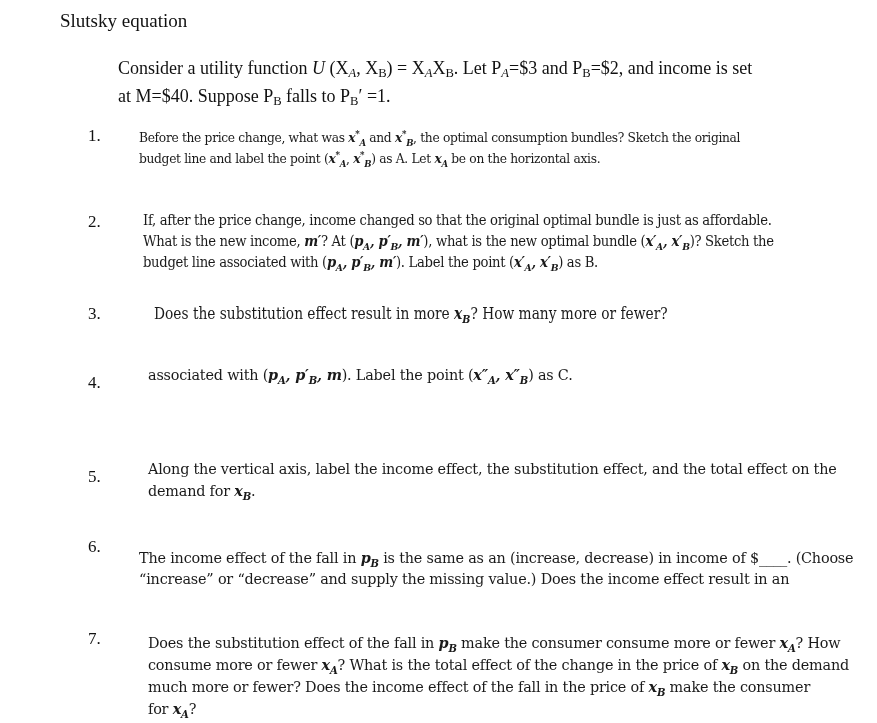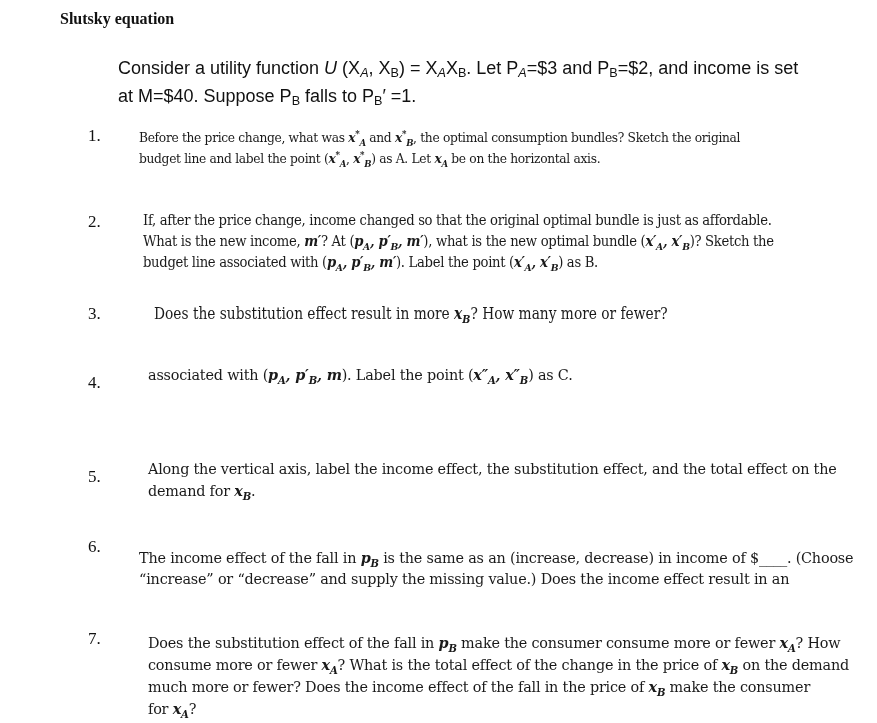--- a/index.html
+++ b/index.html
@@ -12,33 +12,33 @@
       height: 723px;
       position: relative;
       overflow: hidden;
       color: #111111;
       font-family: "Liberation Serif", "DejaVu Serif", serif;
     }
     .title {
       position: absolute;
       left: 60px;
       top: 10px;
-      font-size: 16px;
-      font-weight: bold;
+      font-size: 19px;
+      font-weight: normal;
       font-family: "Liberation Serif", serif;
       text-align: center;
     }
     .intro {
       position: absolute;
       left: 118px;
       top: 57px;
       width: 700px;
       font-size: 18px;
       line-height: 23px;
-      font-family: Liberation Sans, sans-serif;
+      font-family: Liberation Serif, serif;
     }
     .q {
       position: absolute;
       left: 0;
       width: 877px;
     }
     .qnum {
       position: absolute;
       left: 88px;
       font-size: 17px;

